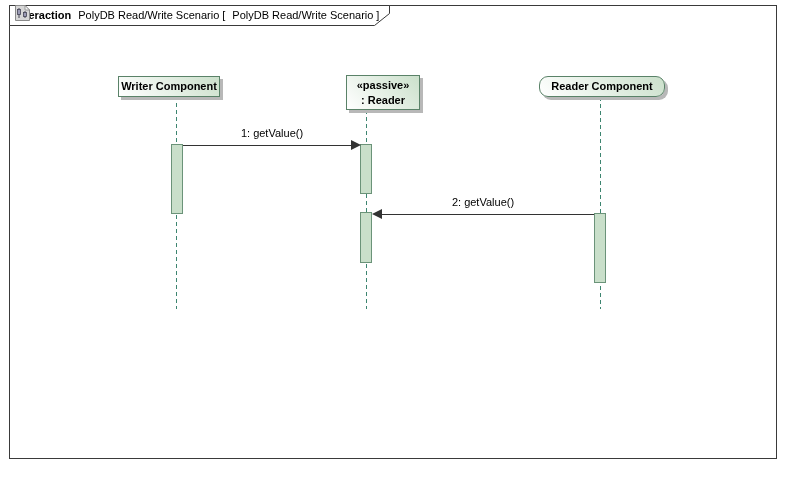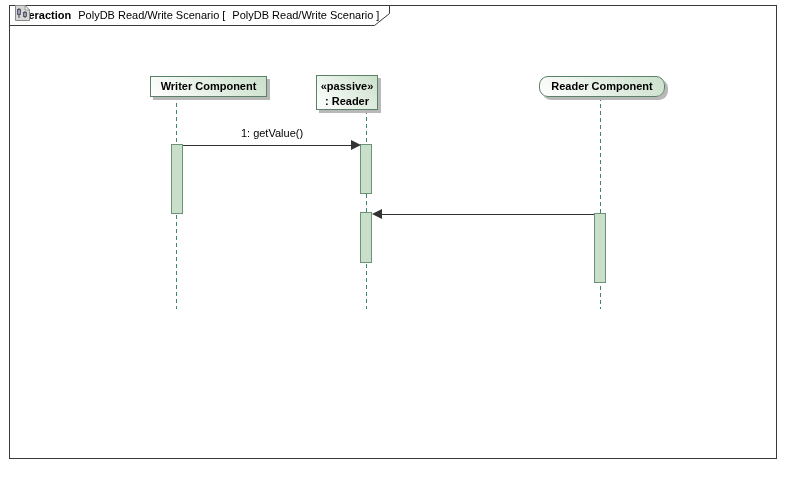--- a/index.html
+++ b/index.html
@@ -38,22 +38,22 @@
   .ll-polydb{left:366px;top:110px;height:199px;}
   .ll-reader{left:600px;top:97px;height:212px;}
   .head{
     position:absolute;z-index:3;
     border:1px solid var(--head-border,#5a8268);
     background:linear-gradient(45deg,var(--head-grad-a,#fff) 0%,var(--head-grad-b,#cbe0cb) 100%);
     box-shadow:3px 3px 0 var(--shadow,#b8b8b8);
     display:flex;flex-direction:column;align-items:center;justify-content:center;
     font-size:11px;font-weight:bold;text-align:center;line-height:15px;
   }
-  .head-writer{left:118px;top:76px;width:117px;height:21px;margin-left:32px;}
-  .head-polydb{left:316px;top:75px;width:62px;height:35px;justify-content:flex-end;}
+  .head-writer{left:118px;top:76px;width:102px;height:21px;}
+  .head-polydb{left:346px;top:75px;width:74px;height:35px;}
   .head-reader{left:539px;top:76px;width:126px;height:21px;border-radius:9px;}
   .activation{
     position:absolute;width:12px;z-index:2;
     background:var(--activation-fill,#c9dfca);
     border:1px solid var(--activation-border,#6b9379);
   }
   .act-writer{left:171px;top:144px;height:70px;}
   .act-polydb1{left:360px;top:144px;height:50px;}
   .act-polydb2{left:360px;top:212px;height:51px;}
   .act-reader{left:594px;top:213px;height:70px;}
@@ -115,14 +115,15 @@
   <div class="activation act-polydb1"></div>
   <div class="activation act-polydb2"></div>
   <div class="activation act-reader"></div>
 
   <div class="message-line msg1-line"></div>
   <div class="arrowhead arrow-right msg1-arrow"></div>
   <div class="message-label msg1-label">1: getValue()</div>
 
   <div class="message-line msg2-line"></div>
   <div class="arrowhead arrow-left msg2-arrow"></div>
+  <div class="message-label msg2-label">2: getValue()</div>
 
 </div>
 
 </body></html>

